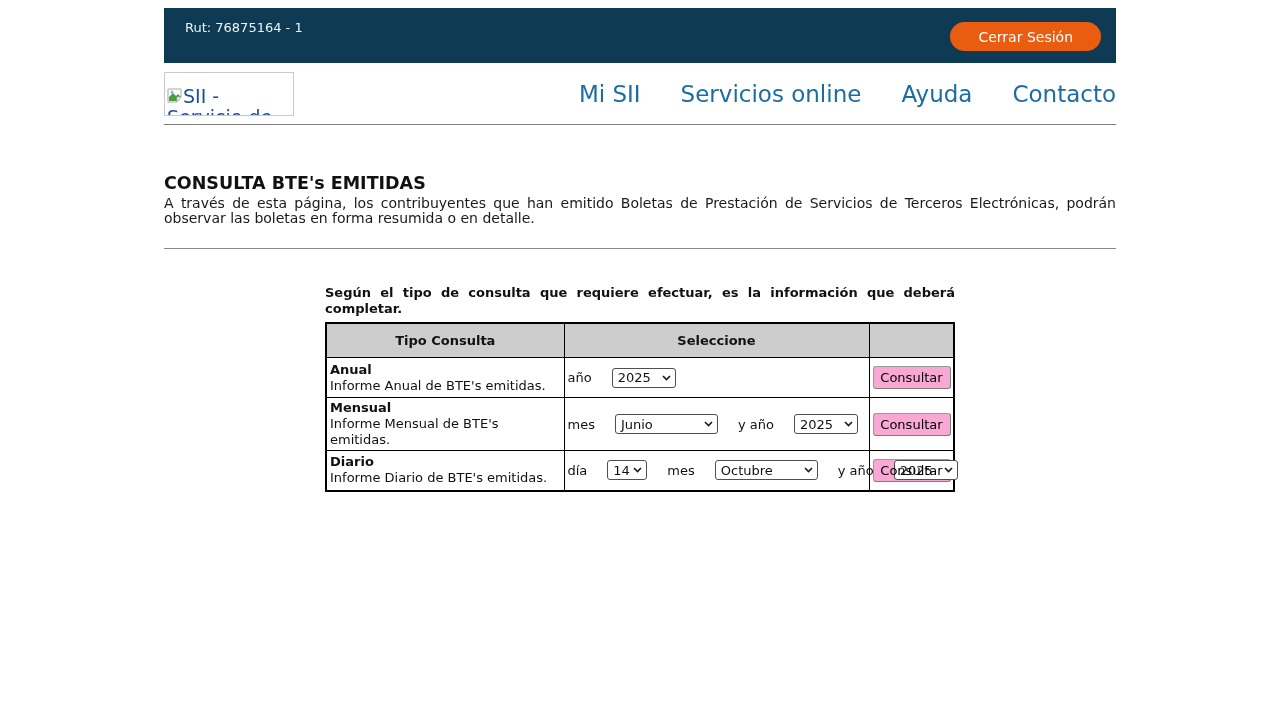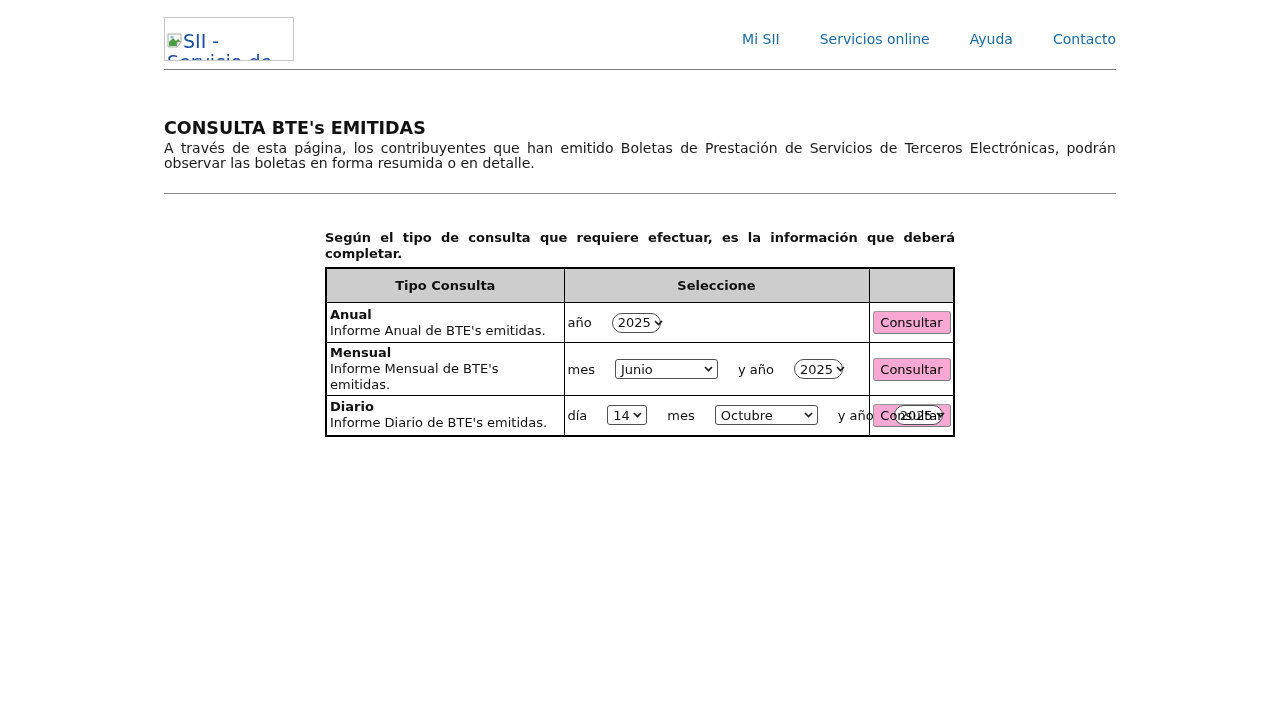--- a/index.html
+++ b/index.html
@@ -41,21 +41,21 @@
     width: 130px; height: 44px;
     border: 1px solid #c9c9c9;
     overflow: hidden;
     padding: 13px 2px;
     color: #1c4fa0; font-size: 19px; line-height: 21px;
     cursor: pointer;
   }
   .broken-icon { vertical-align: baseline; margin-right: 1px; }
   .nav { display: flex; gap: 40px; align-items: center; }
   .nav a {
-    color: #1b6ca3; font-size: 14px; text-decoration: none; cursor: pointer;
+    color: #1b6ca3; font-size: 23px; text-decoration: none; cursor: pointer;
   }
 
   
   .title {
     margin: 48px 0 3px 0;
     font-size: 17.5px; font-weight: bold; color: #111111;
   }
   .desc {
     margin: 0; font-size: 14px; line-height: 15px;
     text-align: justify; color: #1a1a1a;
@@ -96,39 +96,43 @@
   .fld-label { white-space: nowrap; }
   .select {
     display: inline-flex; align-items: center; justify-content: space-between;
     height: 20px; padding: 0 4px 0 5px;
     background: #ffffff;
     border: 1px solid #4f4f4f; border-radius: 3px;
     font-size: 13px; cursor: pointer; flex: none;
   }
   .sel-dia { width: 40px; }
   .sel-mes { width: 103px; }
-  .sel-ano { width: 49px; border-radius: 10px; }
+  .sel-ano { width: 64px; }
   .chev { flex: none; margin-left: 3px; }
 
   .btn-consultar {
     display: block; margin: 0 auto;
     width: 78px; height: 23px;
     background: #f9a8d4; color: #000000;
     font-size: 13px; font-family: inherit;
     border: 1px solid;
     border-color: #9a9a9a #7e7e7e #7e7e7e #9a9a9a;
     border-radius: 3px;
     cursor: pointer;
   }
 </style>
 </head>
 <body>
 
 <div class="page">
 
+  <div class="topbar">
+    <span class="rut">Rut: 76875164 - 1</span>
+    <button class="logout-btn">Cerrar Sesión</button>
+  </div>
 
   <div class="header">
     <div class="logo-box">
       <svg class="broken-icon" width="15" height="15" viewBox="0 0 15 15">
         <path d="M1 1 h13 v8 l-4 5 H1 z" fill="#ffffff" stroke="#a9a9a9" stroke-width="1"></path>
         <path d="M2 9 l4 -4 3 3 2 -2 3 3 v0 l-4 4 H2 z" fill="#4c9e45"></path>
         <circle cx="5" cy="4.2" r="1.4" fill="#7fb2e5"></circle>
         <path d="M14 9 l-4 5 v-5 z" fill="#ffffff" stroke="#a9a9a9" stroke-width="0.8"></path>
       </svg><span class="logo-alt">SII - Servicio de</span>
     </div>

